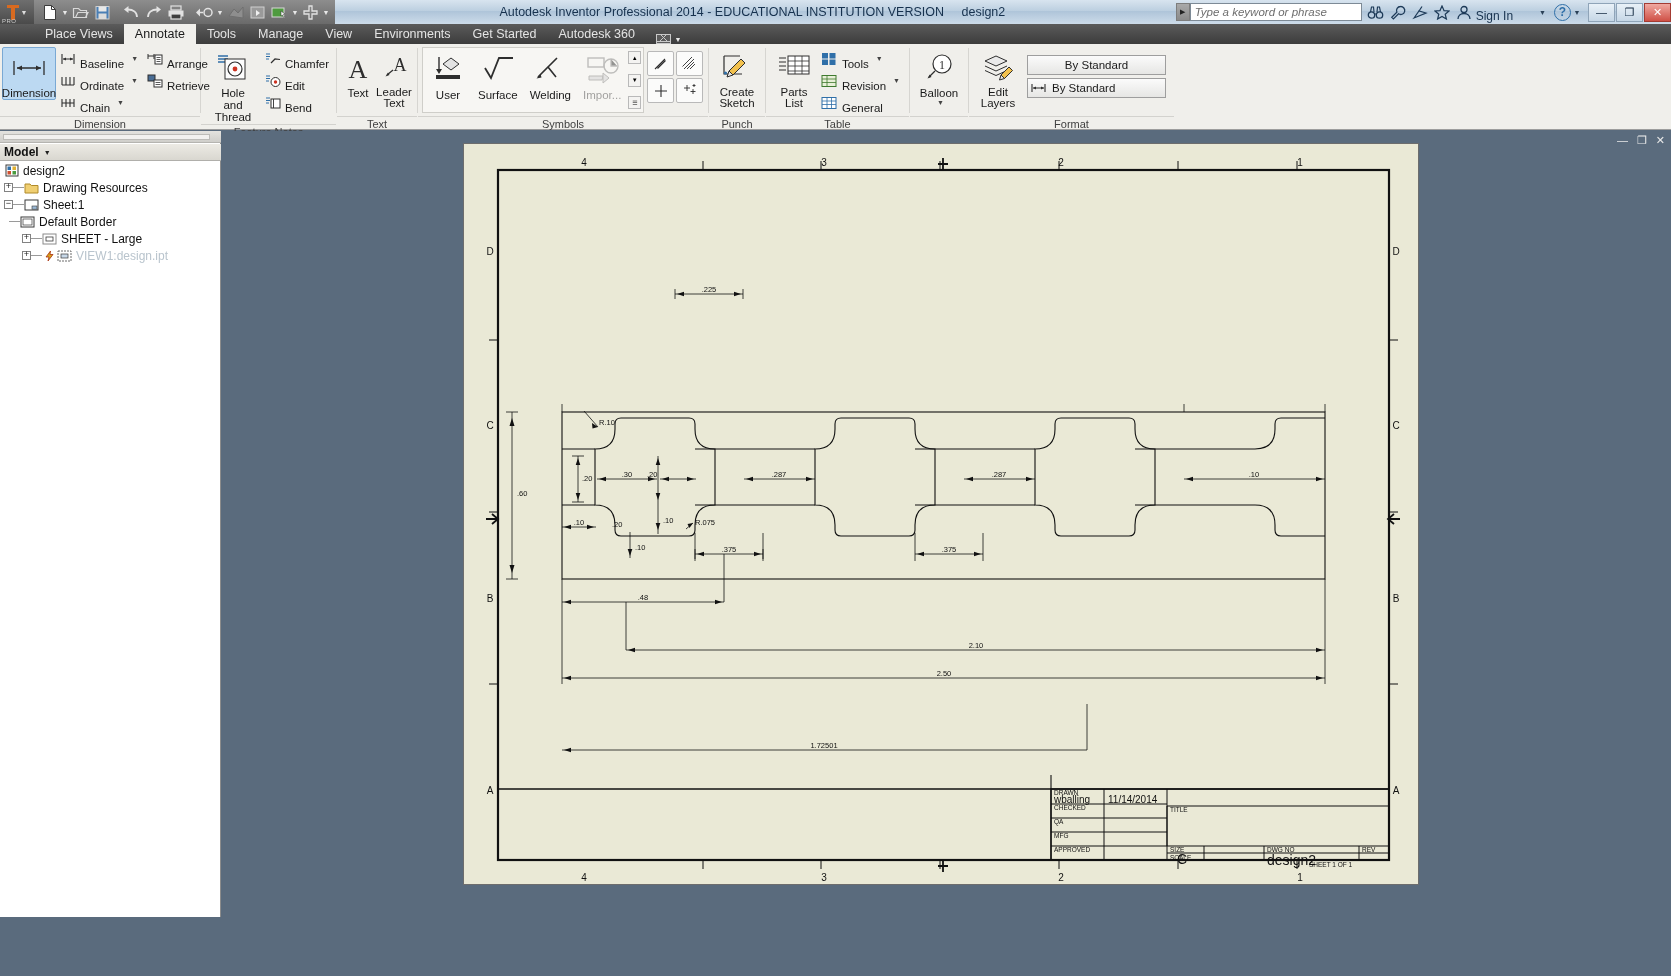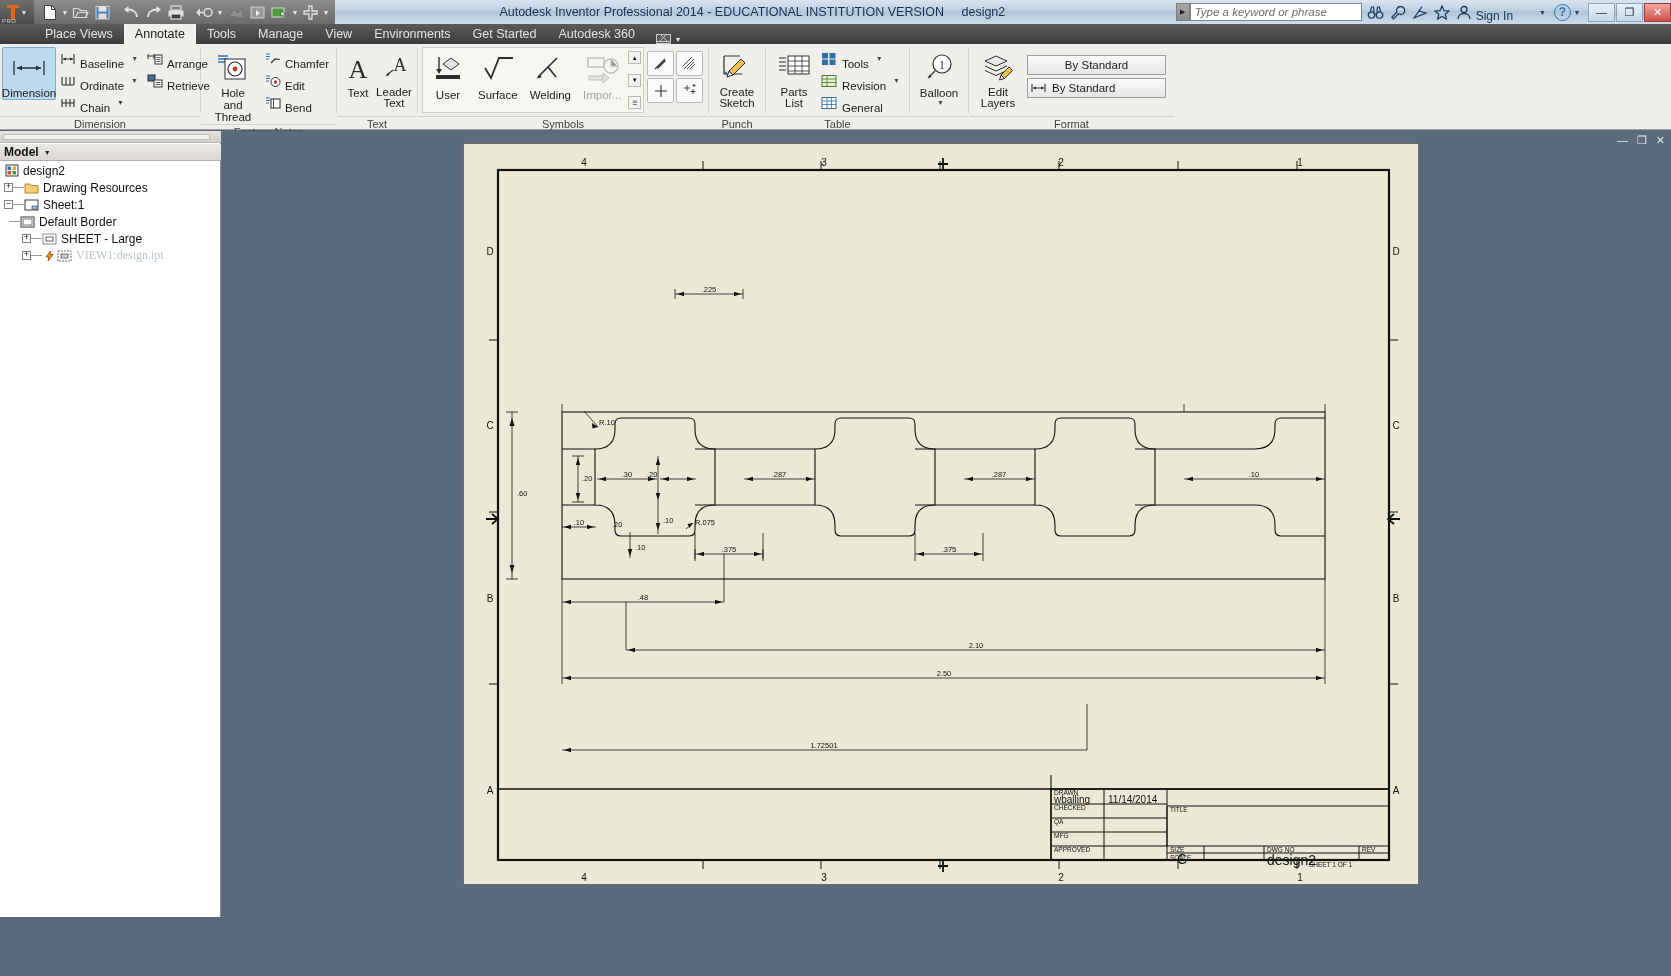--- a/index.html
+++ b/index.html
@@ -176,21 +176,21 @@
   #brhead .t { font-size:12px; font-weight:bold; color:#111; }
   #brhead .c { font-size:7px; margin-left:5px; color:#222; cursor:pointer;}
   #brhelp {
     position:absolute; right:3px; top:146px; width:13px; height:13px;
     border:1px solid #8b8b8b; background:#fdfce6;
     font-size:9px; display:flex;align-items:center;justify-content:center; cursor:pointer;
   }
   #tree { position:absolute; left:0; top:162px; width:221px; }
   .trow { display:flex; align-items:center; height:17px; cursor:pointer; white-space:nowrap; }
   .tlbl { font-size:12px; color:#111; margin-left:4px; }
-  .tlbl.ghost { color:#b9c4cd;font-family:Liberation Serif, serif; }
+  .tlbl.ghost { color:#b9c4cd; }
   .exp {
     width:9px;height:9px;border:1px solid #828282;background:#fff;
     font-size:9px; line-height:7px; text-align:center; color:#222; cursor:pointer;
     font-family:"Liberation Mono", monospace;
   }
   .tline { width:11px; height:1px; background:#9a9a9a; }
   .tspacer { width:9px; height:9px; }
   .ticon { width:15px;height:13px; display:flex; align-items:center; justify-content:center; }
 
   

